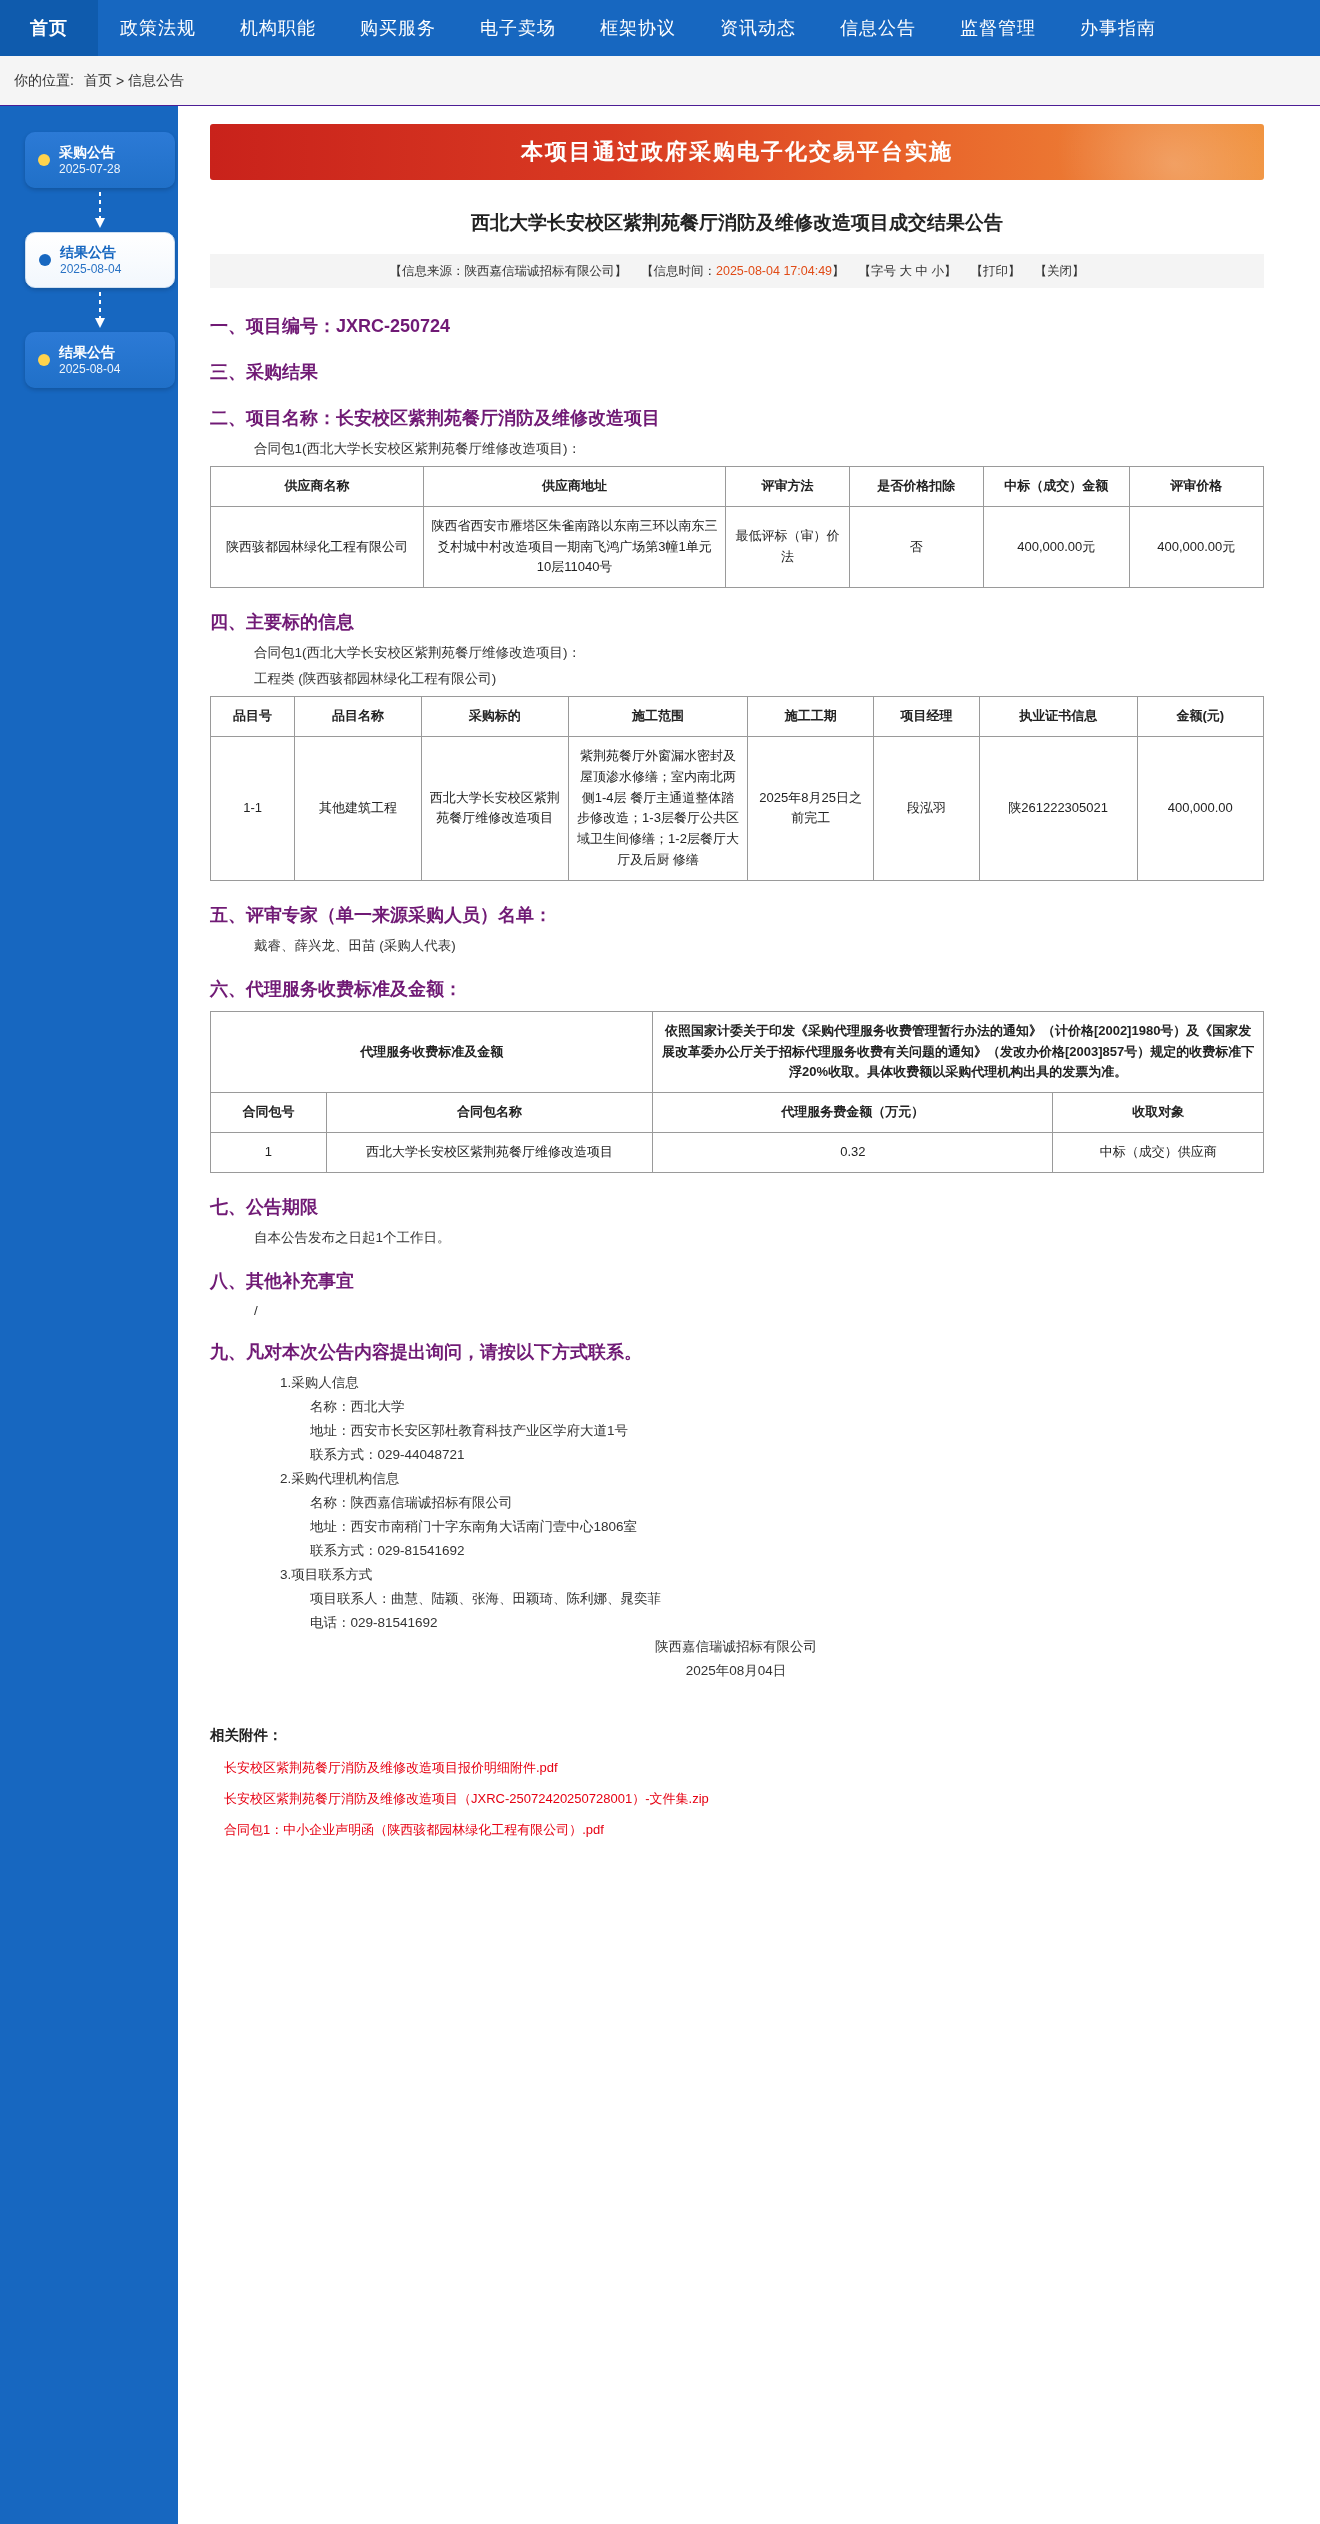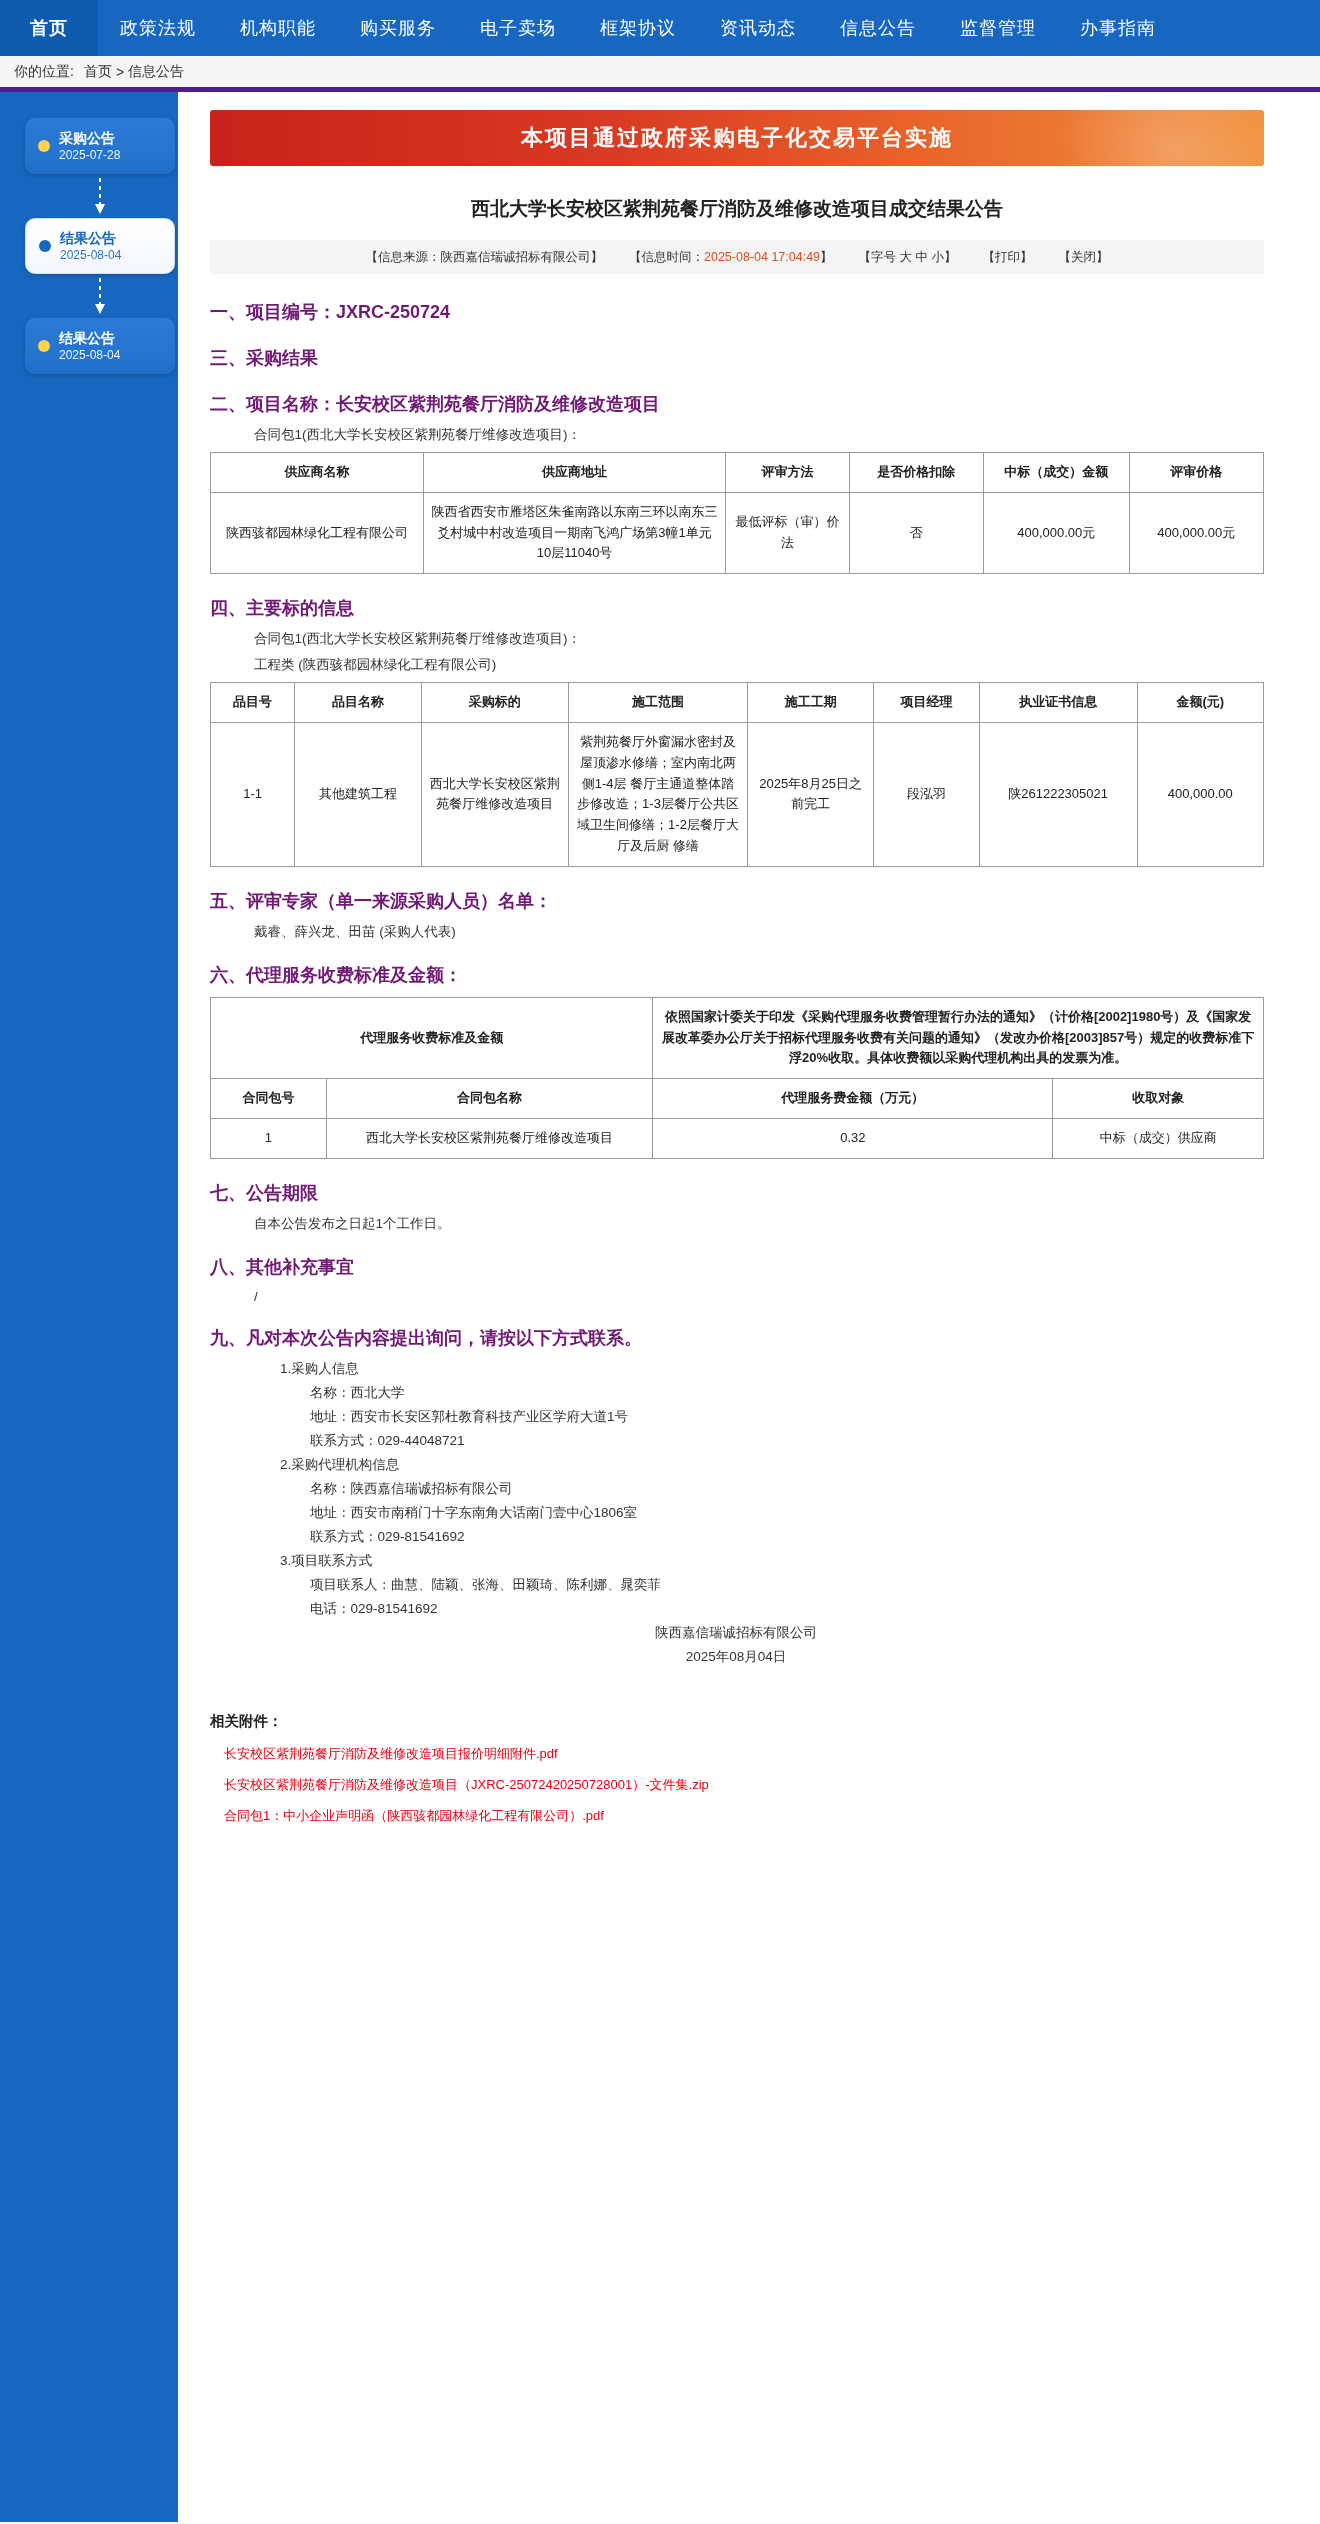--- a/index.html
+++ b/index.html
@@ -31,22 +31,22 @@
   }
   .topnav .nav-item.home {
     background: #0f5bad;
     font-weight: bold;
     padding: 0 30px;
   }
 
   
   .breadcrumb {
     background: #f5f5f5;
-    border-bottom: 5px solid #4c1d95;
-    height: 36px;
+    border-bottom: 1px solid #4c1d95;
+    height: 50px;
     display: flex;
     align-items: center;
     padding-left: 14px;
     font-size: 14px;
     color: #444;
   }
   .breadcrumb .bc-label { color: #333; }
   .breadcrumb .bc-link { color: #333; margin-left: 10px; }
   .breadcrumb .bc-sep { margin: 0 4px; color: #333; }
   .breadcrumb .bc-cur { color: #333; }
@@ -148,21 +148,21 @@
     color: #222;
     margin: 30px 0 18px;
   }
 
   .meta-bar {
     background: #f4f4f4;
     height: 34px;
     display: flex;
     align-items: center;
     justify-content: center;
-    gap: 26px;
+    gap: 14px;
     font-size: 12.5px;
     color: #333;
     margin-bottom: 26px;
   }
   .meta-bar .time-val { color: #e04b16; }
   .meta-bar .mb-item { white-space: nowrap; }
 
   h3.sec {
     font-size: 18px;
     font-weight: bold;

